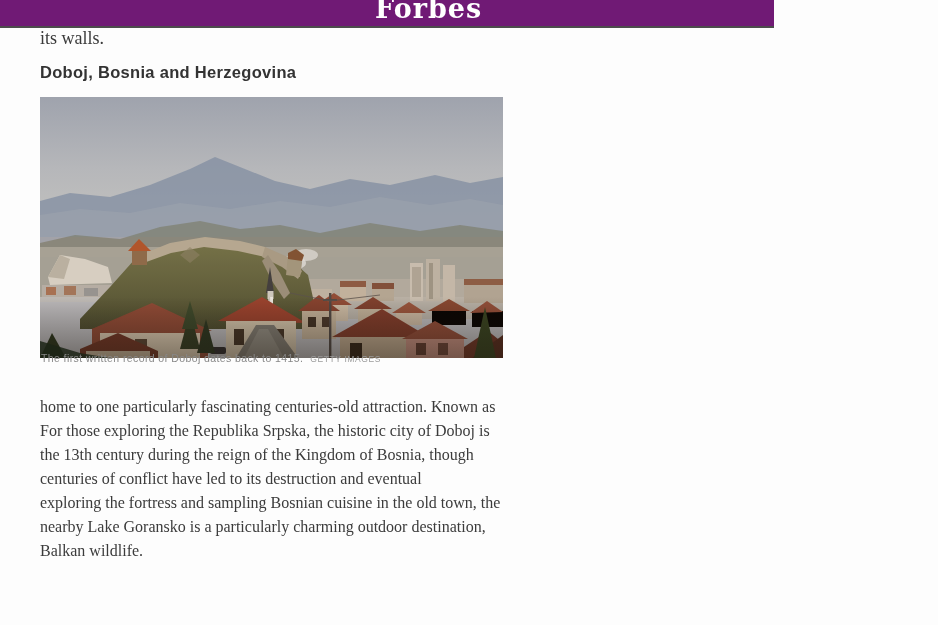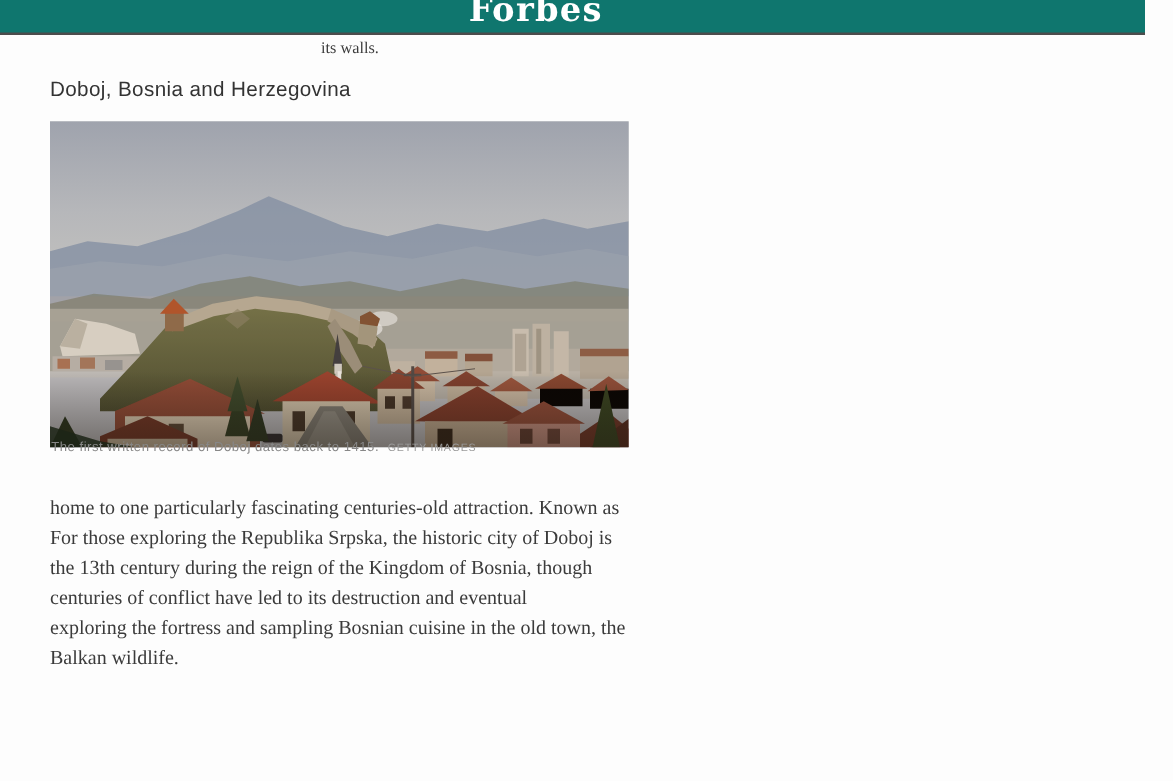--- a/index.html
+++ b/index.html
@@ -4,35 +4,35 @@
 <style>
   * { margin:0; padding:0; box-sizing:border-box; }
   html,body { width:938px; height:625px; overflow:hidden; }
   body {
     position:relative;
     background:#fdfdfd;
     font-family:"Liberation Serif", serif;
     color:#3b3b3b;
   }
   .masthead {
-    position:absolute; left:0; top:0; width:916px; height:28px;
-    background:#0f766e; border-bottom:2px solid #4c4c4c; overflow:hidden;
+    position:absolute; left:0; top:0; width:774px; height:28px;
+    background:#701a75; border-bottom:2px solid #4c4c4c; overflow:hidden;
   }
   .masthead .logo {
     position:absolute; left:375px; top:-7px;
     font-family:"DejaVu Serif", serif; font-weight:bold;
     font-size:27px; color:#ffffff; letter-spacing:1px;
   }
   .fragment {
     position:absolute; left:40px; top:26px; width:480px;
-    font-size:13px; line-height:24px; color:#3b3b3b;text-align:center;
+    font-size:18px; line-height:24px; color:#3b3b3b;
   }
   .heading {
     position:absolute; left:40px; top:63px; width:600px;
-    font-family:"Liberation Sans", sans-serif; font-weight:normal;
+    font-family:"Liberation Sans", sans-serif; font-weight:bold;
     font-size:16.5px; letter-spacing:0.3px; color:#333333;
   }
   .figure {
     position:absolute; left:40px; top:97px; width:463px; height:261px;
     background:#b9bcc0; overflow:hidden;
   }
   .figure svg { display:block; }
   .caption {
     position:absolute; left:41px; top:352px; width:480px;
     font-family:"Liberation Sans", sans-serif;
@@ -199,14 +199,15 @@
 <figcaption class="caption">
   <span>The first written record of Doboj dates back to 1415.</span><span class="credit">GETTY IMAGES</span>
 </figcaption>
 
 <div class="body-text">
   <div class="line">home to one particularly fascinating centuries-old attraction. Known as</div>
   <div class="line">For those exploring the Republika Srpska, the historic city of Doboj is</div>
   <div class="line">the 13th century during the reign of the Kingdom of Bosnia, though</div>
   <div class="line">centuries of conflict have led to its destruction and eventual</div>
   <div class="line">exploring the fortress and sampling Bosnian cuisine in the old town, the</div>
+  <div class="line">nearby Lake Goransko is a particularly charming outdoor destination,</div>
   <div class="line">Balkan wildlife.</div>
 </div>
 
 </body></html>

